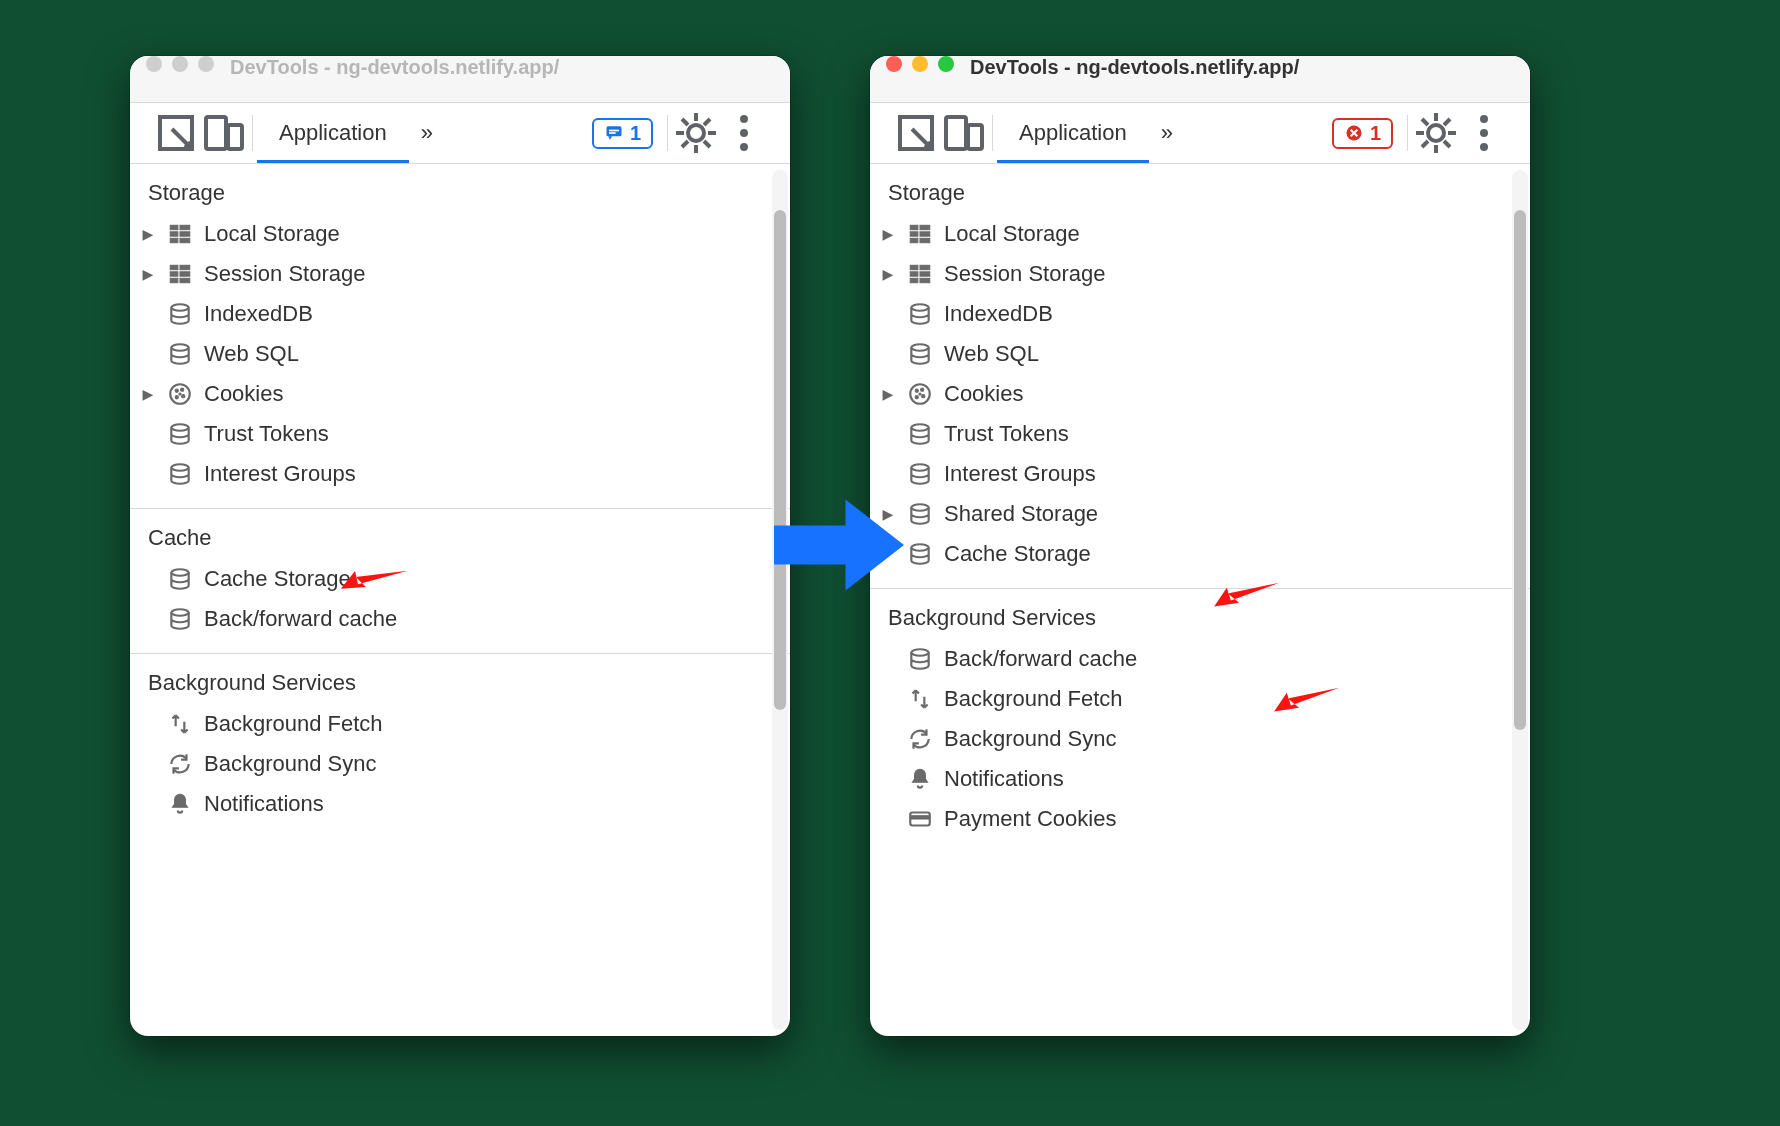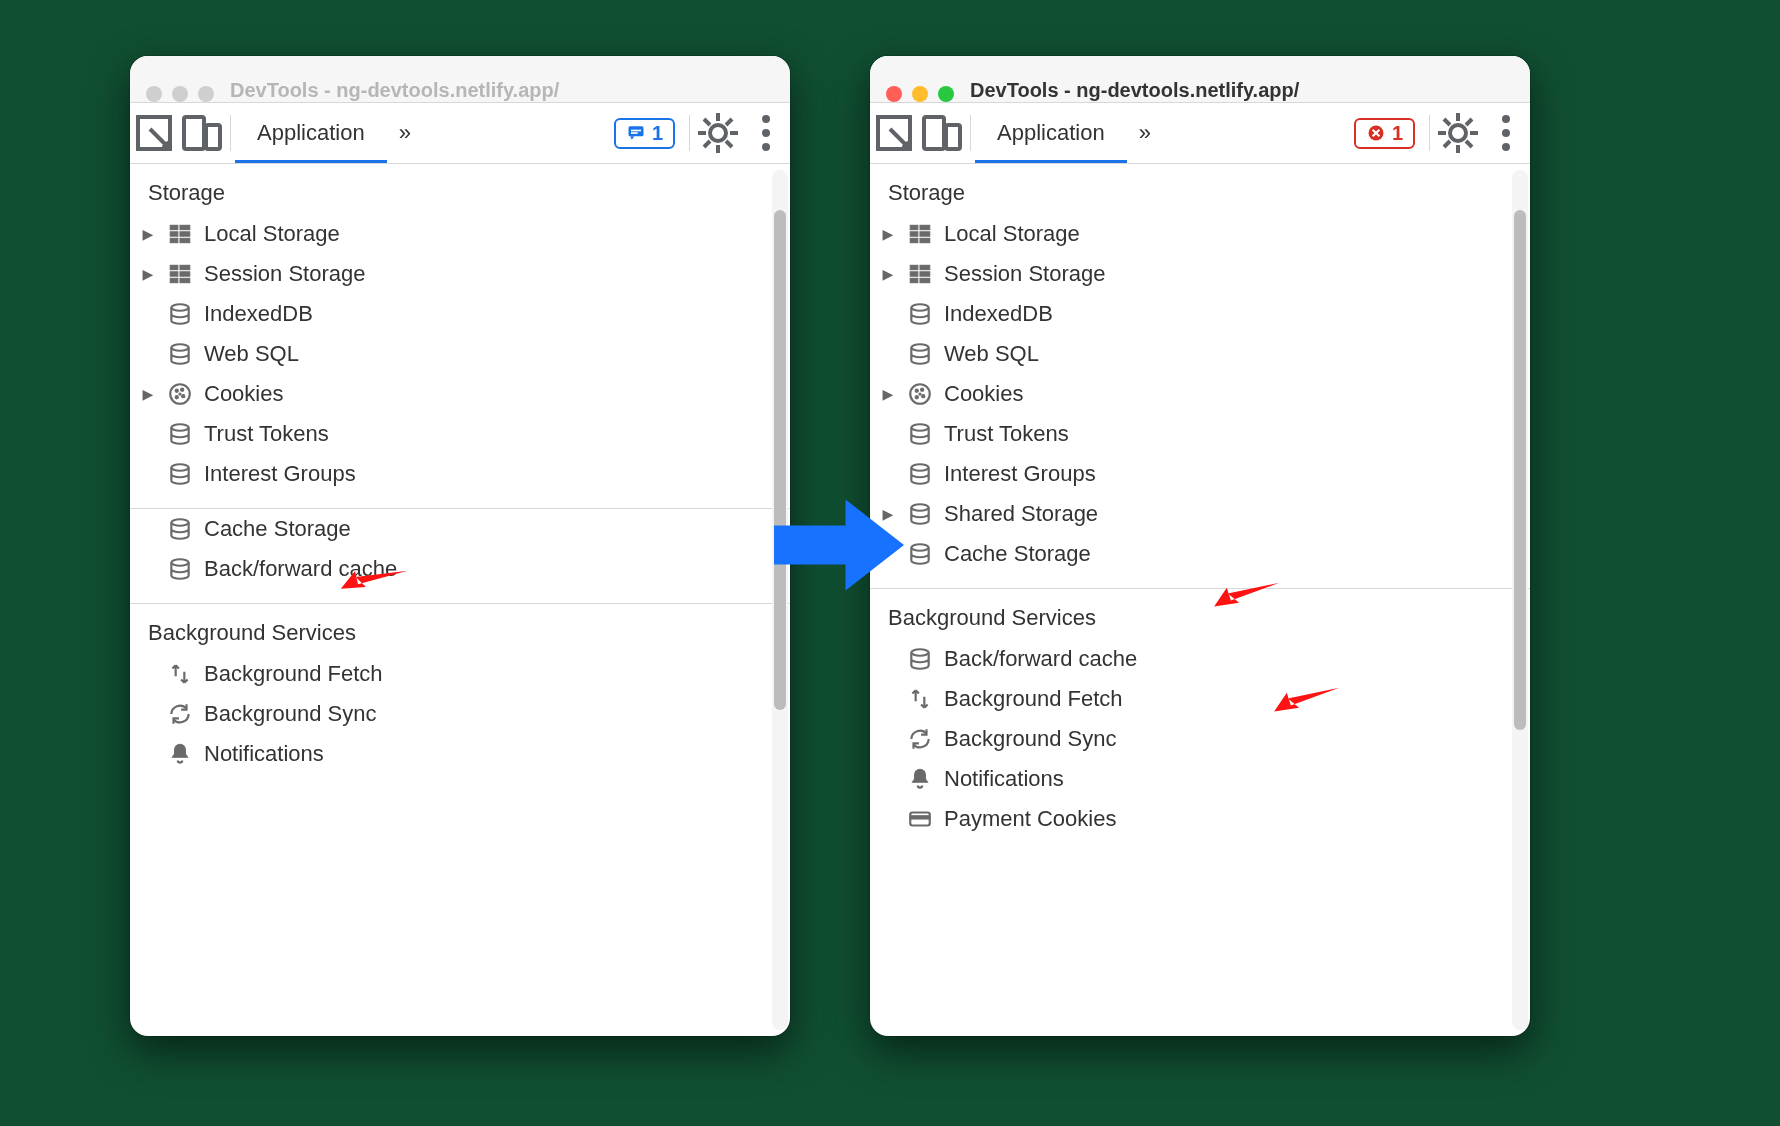--- a/index.html
+++ b/index.html
@@ -27,21 +27,21 @@
     display: flex;
     flex-direction: column;
   }
   .window.left  { left: 130px; top: 56px; }
   .window.right { left: 870px; top: 56px; }
 
   
   .titlebar {
     height: 46px;
     display: flex;
-    align-items: flex-end;
+    align-items: flex-start;
     padding: 0 16px;
     border-bottom: 1px solid #d8d8d8;
     background: #f6f6f6;
     flex-shrink: 0;
   }
   .dots { display: flex; gap: 10px; margin-right: 16px; }
   .dot { width: 16px; height: 16px; border-radius: 50%; }
   .dot.inactive { background: #cfcfcf; }
   .dot.red    { background: #ff5f57; }
   .dot.yellow { background: #febc2e; }
@@ -54,21 +54,21 @@
   }
   .window.left .titletext { color: #b6b6b6; }
 
   
   .toolbar {
     height: 60px;
     display: flex;
     align-items: center;
     border-bottom: 1px solid #d8d8d8;
     flex-shrink: 0;
-    padding: 0 0;
+    padding: 0 22px;
     position: relative;
   }
   .tb-btn {
     width: 48px; height: 60px;
     display: flex; align-items:center; justify-content:center;
     color: #5f6368;
   }
   .tb-sep {
     width: 1px; height: 36px; background: #d8d8d8;
     margin: 0 4px;
@@ -357,20 +357,21 @@
           <div class="tree-item">
             <span class="arrow none">▶</span>
             <span class="icon">
               <svg viewBox="0 0 24 24">
                 <use href="#ic-db"></use>
               </svg>
             </span>
             <span>Interest Groups</span>
           </div>
           <div class="divider"></div>
+          <div class="section-title">Cache</div>
           <div class="tree-item">
             <span class="arrow none">▶</span>
             <span class="icon">
               <svg viewBox="0 0 24 24">
                 <use href="#ic-db"></use>
               </svg>
             </span>
             <span>Cache Storage</span>
           </div>
           <div class="tree-item">

